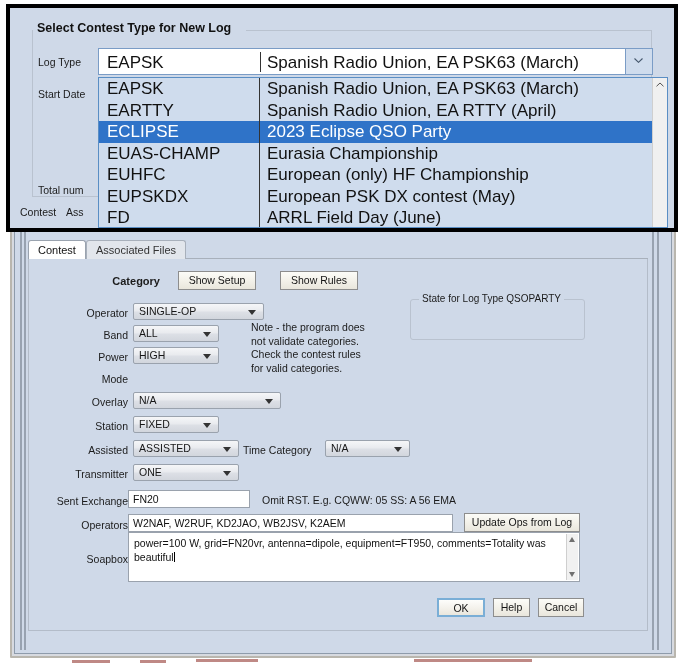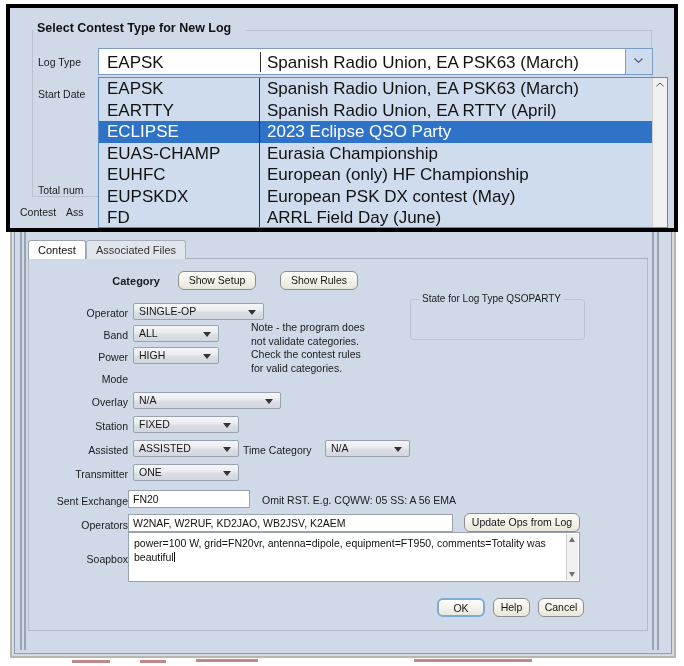--- a/index.html
+++ b/index.html
@@ -174,21 +174,21 @@
     line-height: 16px;
     padding-left: 4px;
     white-space: nowrap;
     overflow: hidden;
   }
 
   .btn {
     position: absolute;
     background: linear-gradient(to bottom, #fcfcf8 0%, #f3f1e9 52%, #e9e6dc 100%);
     border: 1px solid #8d8d8d;
-    border-radius: 6px;
+    border-radius: 0;
     box-sizing: border-box;
     font-size: 10.5px;
     color: #141414;
     text-align: center;
     white-space: nowrap;
   }
   .btn.default {
     border: 2px solid #7aaed6;
     background: linear-gradient(to bottom, #fdfdfb 0%, #f4f2ec 52%, #eae7dd 100%);
   }
@@ -499,21 +499,21 @@
 
   <div class="lbl" style="left:60px; top:372px; width:68px;">Mode</div>
 
   <div class="lbl" style="left:60px; top:395px; width:68px;">Overlay</div>
   <div class="combo" style="left:133px; top:392px; width:148px;">
     <span>N/A</span>
     <span class="arrow"></span>
   </div>
 
   <div class="lbl" style="left:60px; top:419px; width:68px;">Station</div>
-  <div class="combo" style="left:133px; top:416px; width:106px;">
+  <div class="combo" style="left:133px; top:416px; width:86px;">
     <span>FIXED</span>
     <span class="arrow"></span>
   </div>
 
   <div class="lbl" style="left:52px; top:443px; width:76px;">Assisted</div>
   <div class="combo" style="left:133px; top:440px; width:106px;">
     <span>ASSISTED</span>
     <span class="arrow"></span>
   </div>
 

